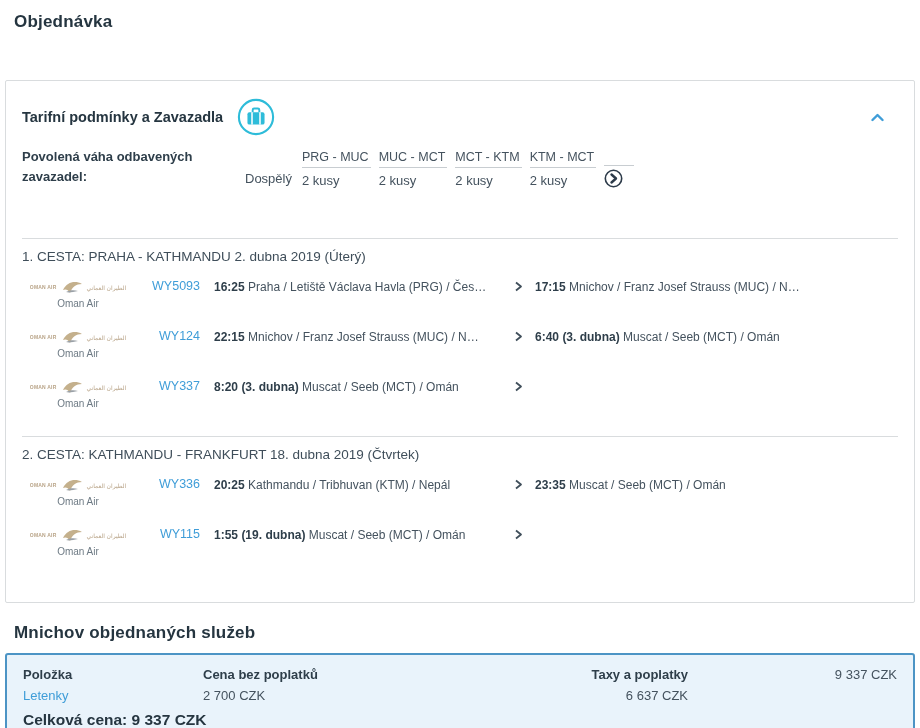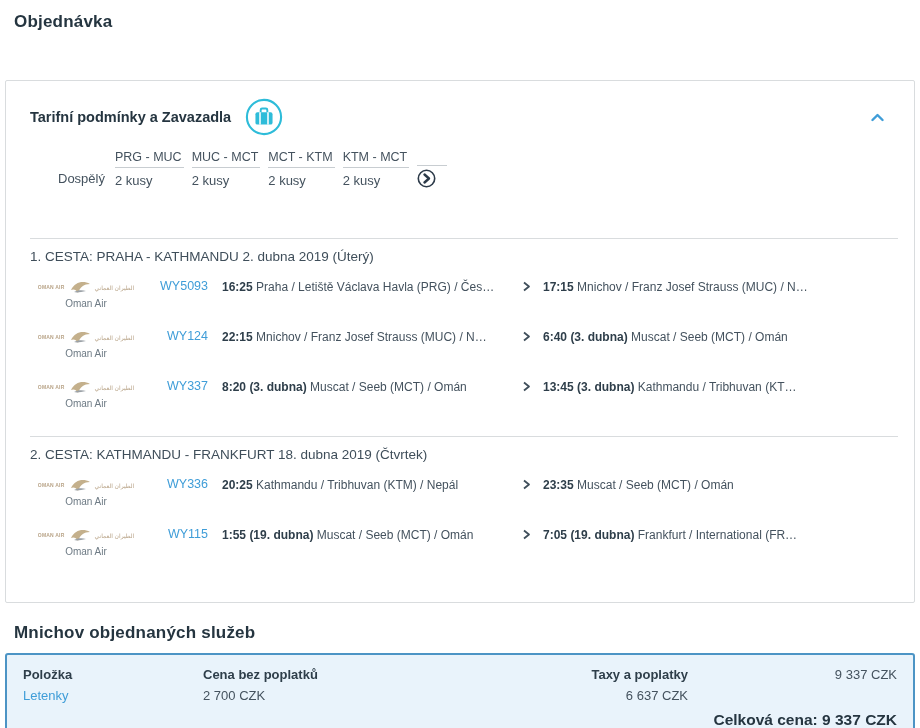--- a/index.html
+++ b/index.html
@@ -10,21 +10,21 @@
     color:#44525e; font-size:13px;
   }
   .page { padding:8px 5px 0 5px; }
   h1.page-title {
     font-size:17px; font-weight:700; color:#253540;
     margin:4px 0 12px 9px; letter-spacing:.2px;
   }
   
   .card {
     border:1px solid #d9dcde; background:#fff; border-radius:2px;
-    padding:16px 16px 26px 24px;
+    padding:16px 16px 26px 16px;
     margin-top:48px;
   }
   .card-header { display:flex; align-items:center; height:40px; }
   .card-title { font-size:14.5px; font-weight:700; color:#253540; }
   .baggage-badge { margin-left:14px; display:inline-flex; }
   .collapse-btn { margin-left:auto; margin-right:14px; cursor:pointer; display:inline-flex; }
   
   .allowance { display:flex; margin-top:10px; }
   .allowance-label { width:195px; font-weight:700; color:#2e3e4a; line-height:1.5; }
   .allowance-cols { display:flex; align-items:flex-end; margin-left:28px; }
@@ -70,21 +70,21 @@
   .summary-grid { display:flex; }
   .scol { display:flex; flex-direction:column; }
   .scol .shead { font-weight:700; color:#2e3e4a; margin-bottom:6px; }
   .scol .sval { color:#44525e; }
   .scol.c1 { width:180px; text-align:left; }
   .scol.c2 { width:290px; text-align:left; }
   .scol.c3 { width:195px; text-align:right; }
   .scol.c4 { flex:1; text-align:right; }
   .item-link { color:#3f9dd8; font-weight:400; text-decoration:none; cursor:pointer; }
   .grand-total {
-    text-align:right; font-size:15.5px; font-weight:700; color:#253540;
+    font-size:15.5px; font-weight:700; color:#253540;
     margin-top:8px;
   }
   svg { display:block; }
 </style>
 </head>
 <body>
 
 <div class="page">
 
   <h1 class="page-title">Objednávka</h1>
@@ -103,20 +103,21 @@
         </svg>
       </span>
       <span class="collapse-btn">
         <svg width="13" height="9" viewBox="0 0 13 9">
           <polyline points="1.5,7 6.5,2 11.5,7" fill="none" stroke="#3f9dd8" stroke-width="2.4" stroke-linecap="round" stroke-linejoin="round"></polyline>
         </svg>
       </span>
     </div>
 
     <div class="allowance">
+      <div class="allowance-label">Povolená váha odbavených zavazadel:</div>
       <div class="allowance-cols">
         <div class="passenger">Dospělý</div>
         <div class="acol">
           <div class="route">PRG - MUC</div>
           <div class="qty">2 kusy</div>
         </div>
         <div class="acol">
           <div class="route">MUC - MCT</div>
           <div class="qty">2 kusy</div>
         </div>
@@ -219,25 +220,20 @@
         <div class="seg dep">
           <b>8:20</b>
           <b>(3. dubna)</b>
           <span class="airport">Muscat / Seeb (MCT) / Omán</span>
         </div>
         <span class="seg-sep">
           <svg width="9" height="11" viewBox="0 0 9 11">
               <polyline points="2,1.5 7,5.5 2,9.5" fill="none" stroke="#3f4e5a" stroke-width="1.8" stroke-linejoin="round"></polyline>
             </svg>
         </span>
-        <div class="seg arr">
-          <b>13:45</b>
-          <b>(3. dubna)</b>
-          <span class="airport">Kathmandu / Tribhuvan (KT…</span>
-        </div>
       </div>
     </div>
 
     <div class="journey second">
       <div class="journey-header">2. CESTA: KATHMANDU - FRANKFURT 18. dubna 2019 (Čtvrtek)</div>
 
       <div class="flight-row">
         <div class="logo-cell">
           <div class="logo-art">
             <span class="logo-latin">OMAN AIR</span>
@@ -283,25 +279,20 @@
         <div class="seg dep">
           <b>1:55</b>
           <b>(19. dubna)</b>
           <span class="airport">Muscat / Seeb (MCT) / Omán</span>
         </div>
         <span class="seg-sep">
           <svg width="9" height="11" viewBox="0 0 9 11">
               <polyline points="2,1.5 7,5.5 2,9.5" fill="none" stroke="#3f4e5a" stroke-width="1.8" stroke-linejoin="round"></polyline>
             </svg>
         </span>
-        <div class="seg arr">
-          <b>7:05</b>
-          <b>(19. dubna)</b>
-          <span class="airport">Frankfurt / International (FR…</span>
-        </div>
       </div>
     </div>
 
   </div>
 
   <h2 class="summary-title">Mnichov objednaných služeb</h2>
 
   <div class="summary-box">
     <div class="summary-grid">
       <div class="scol c1">

